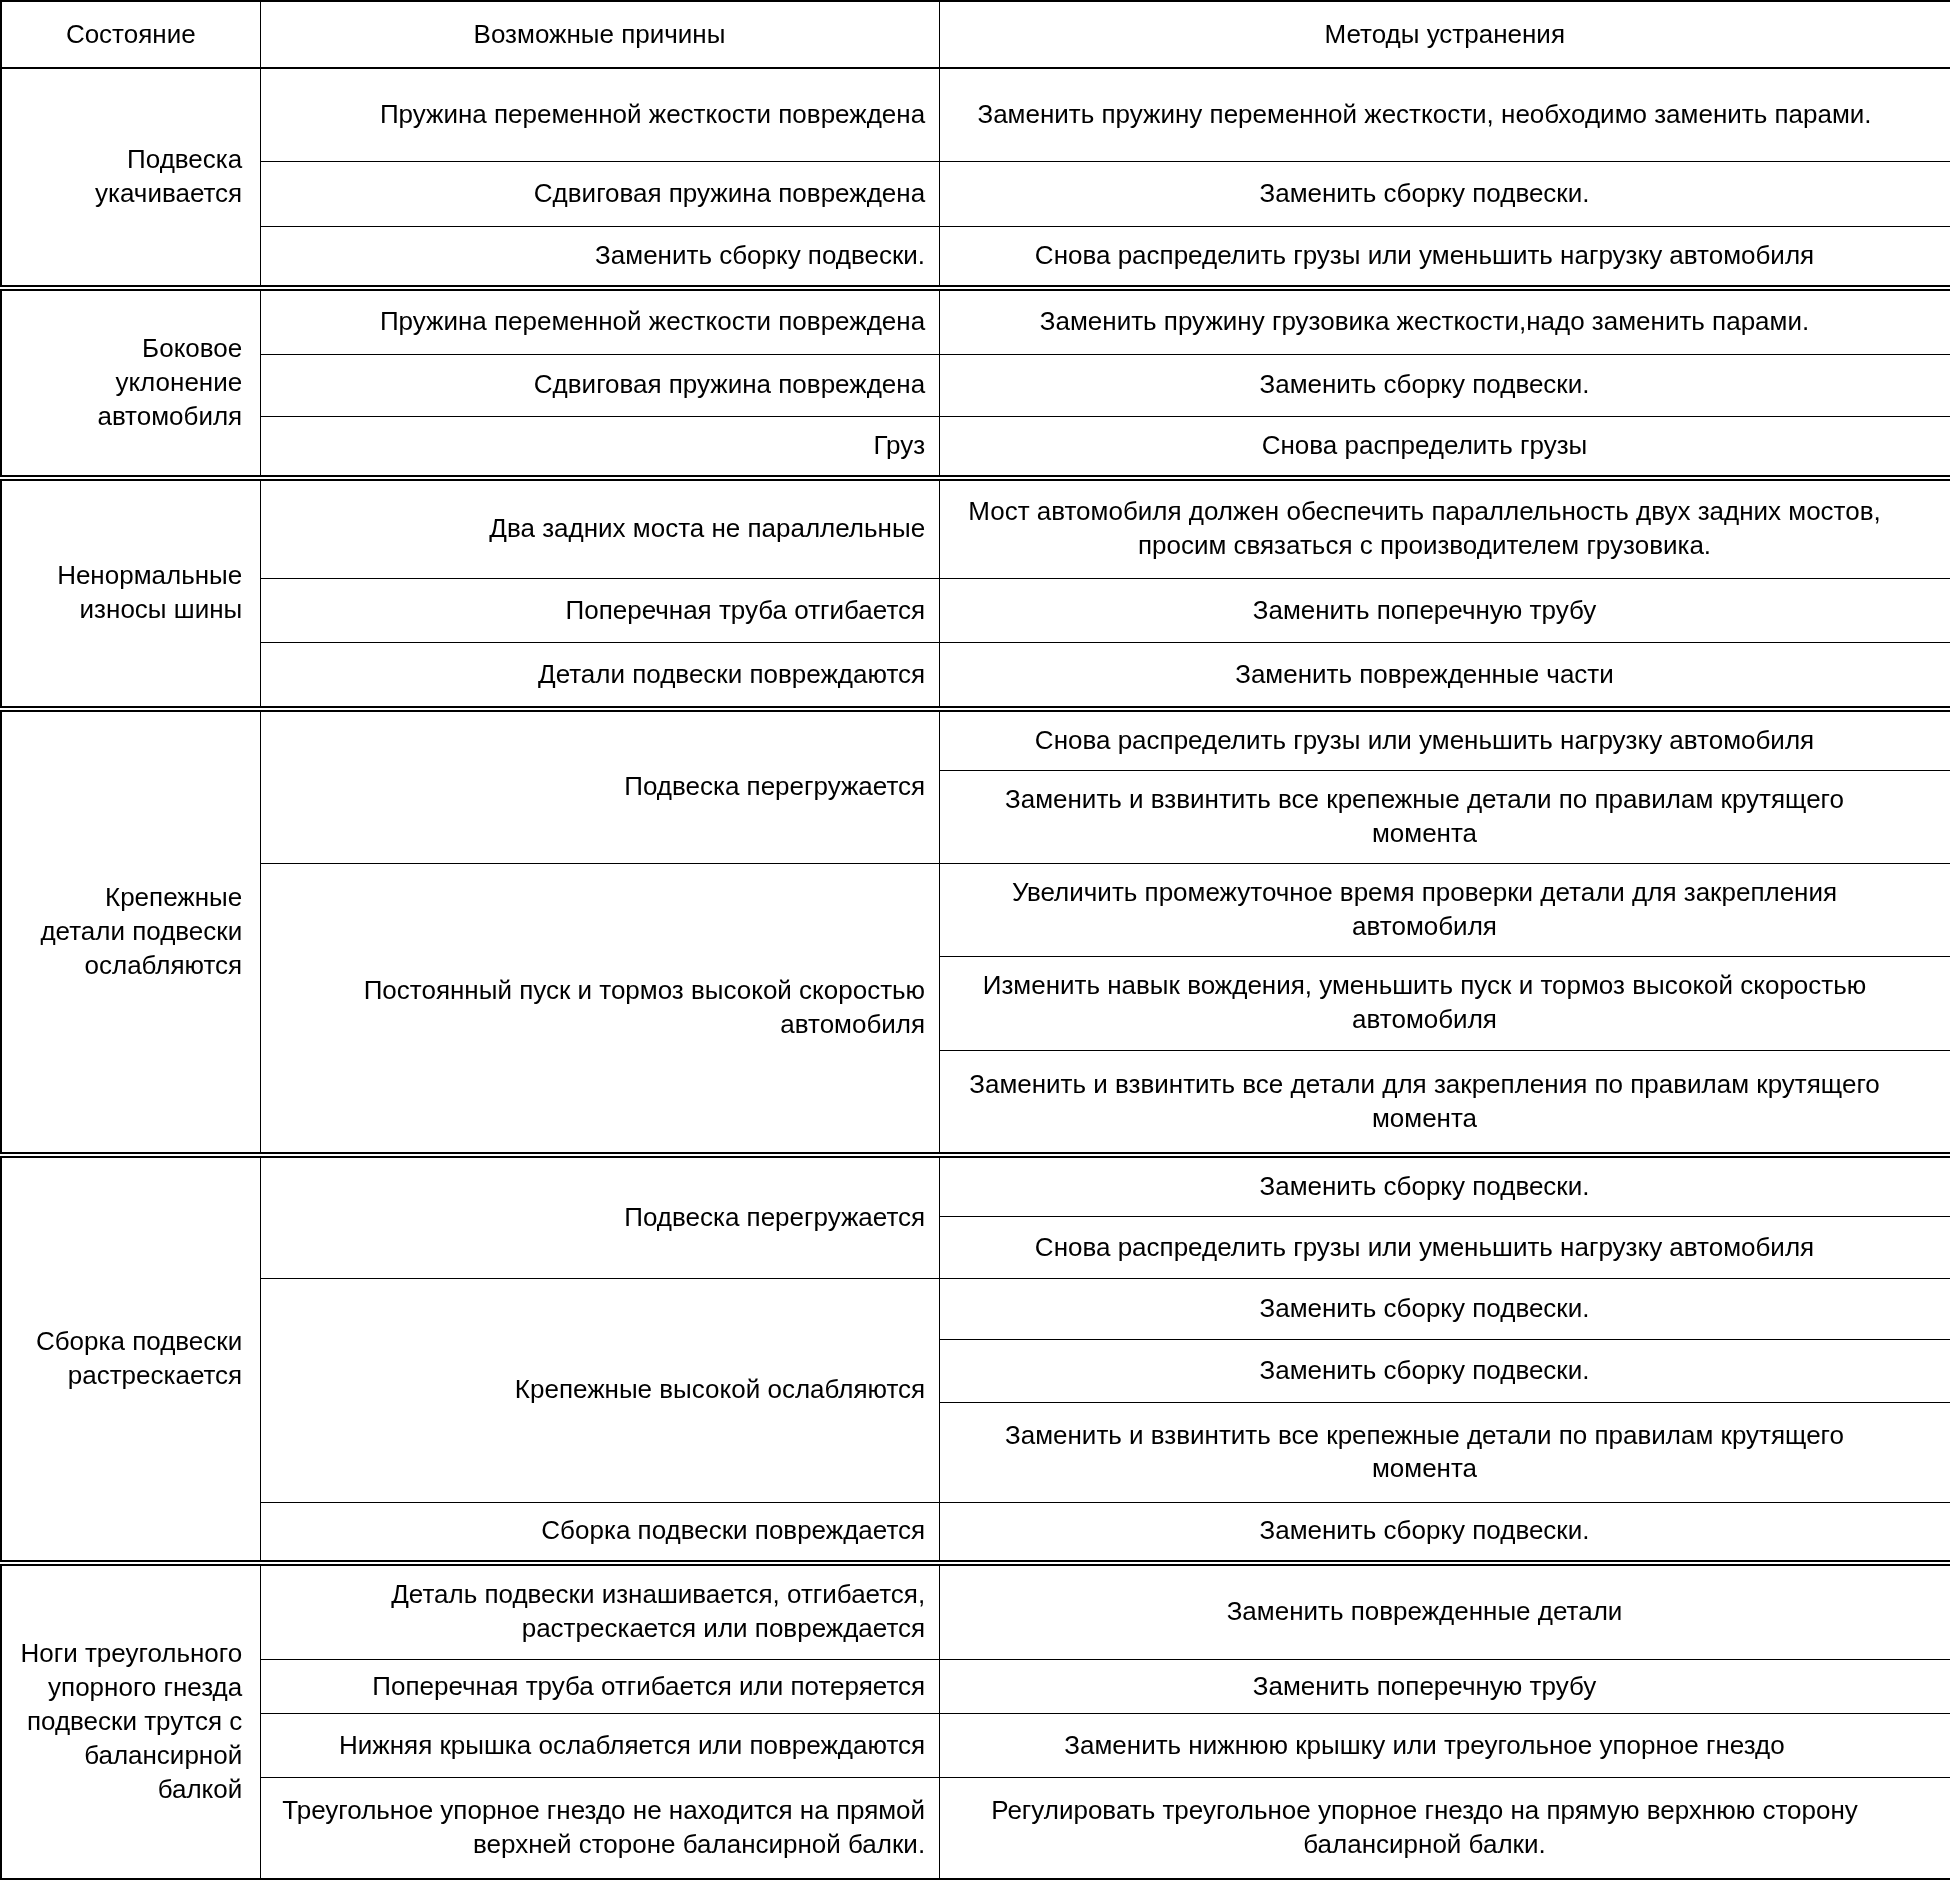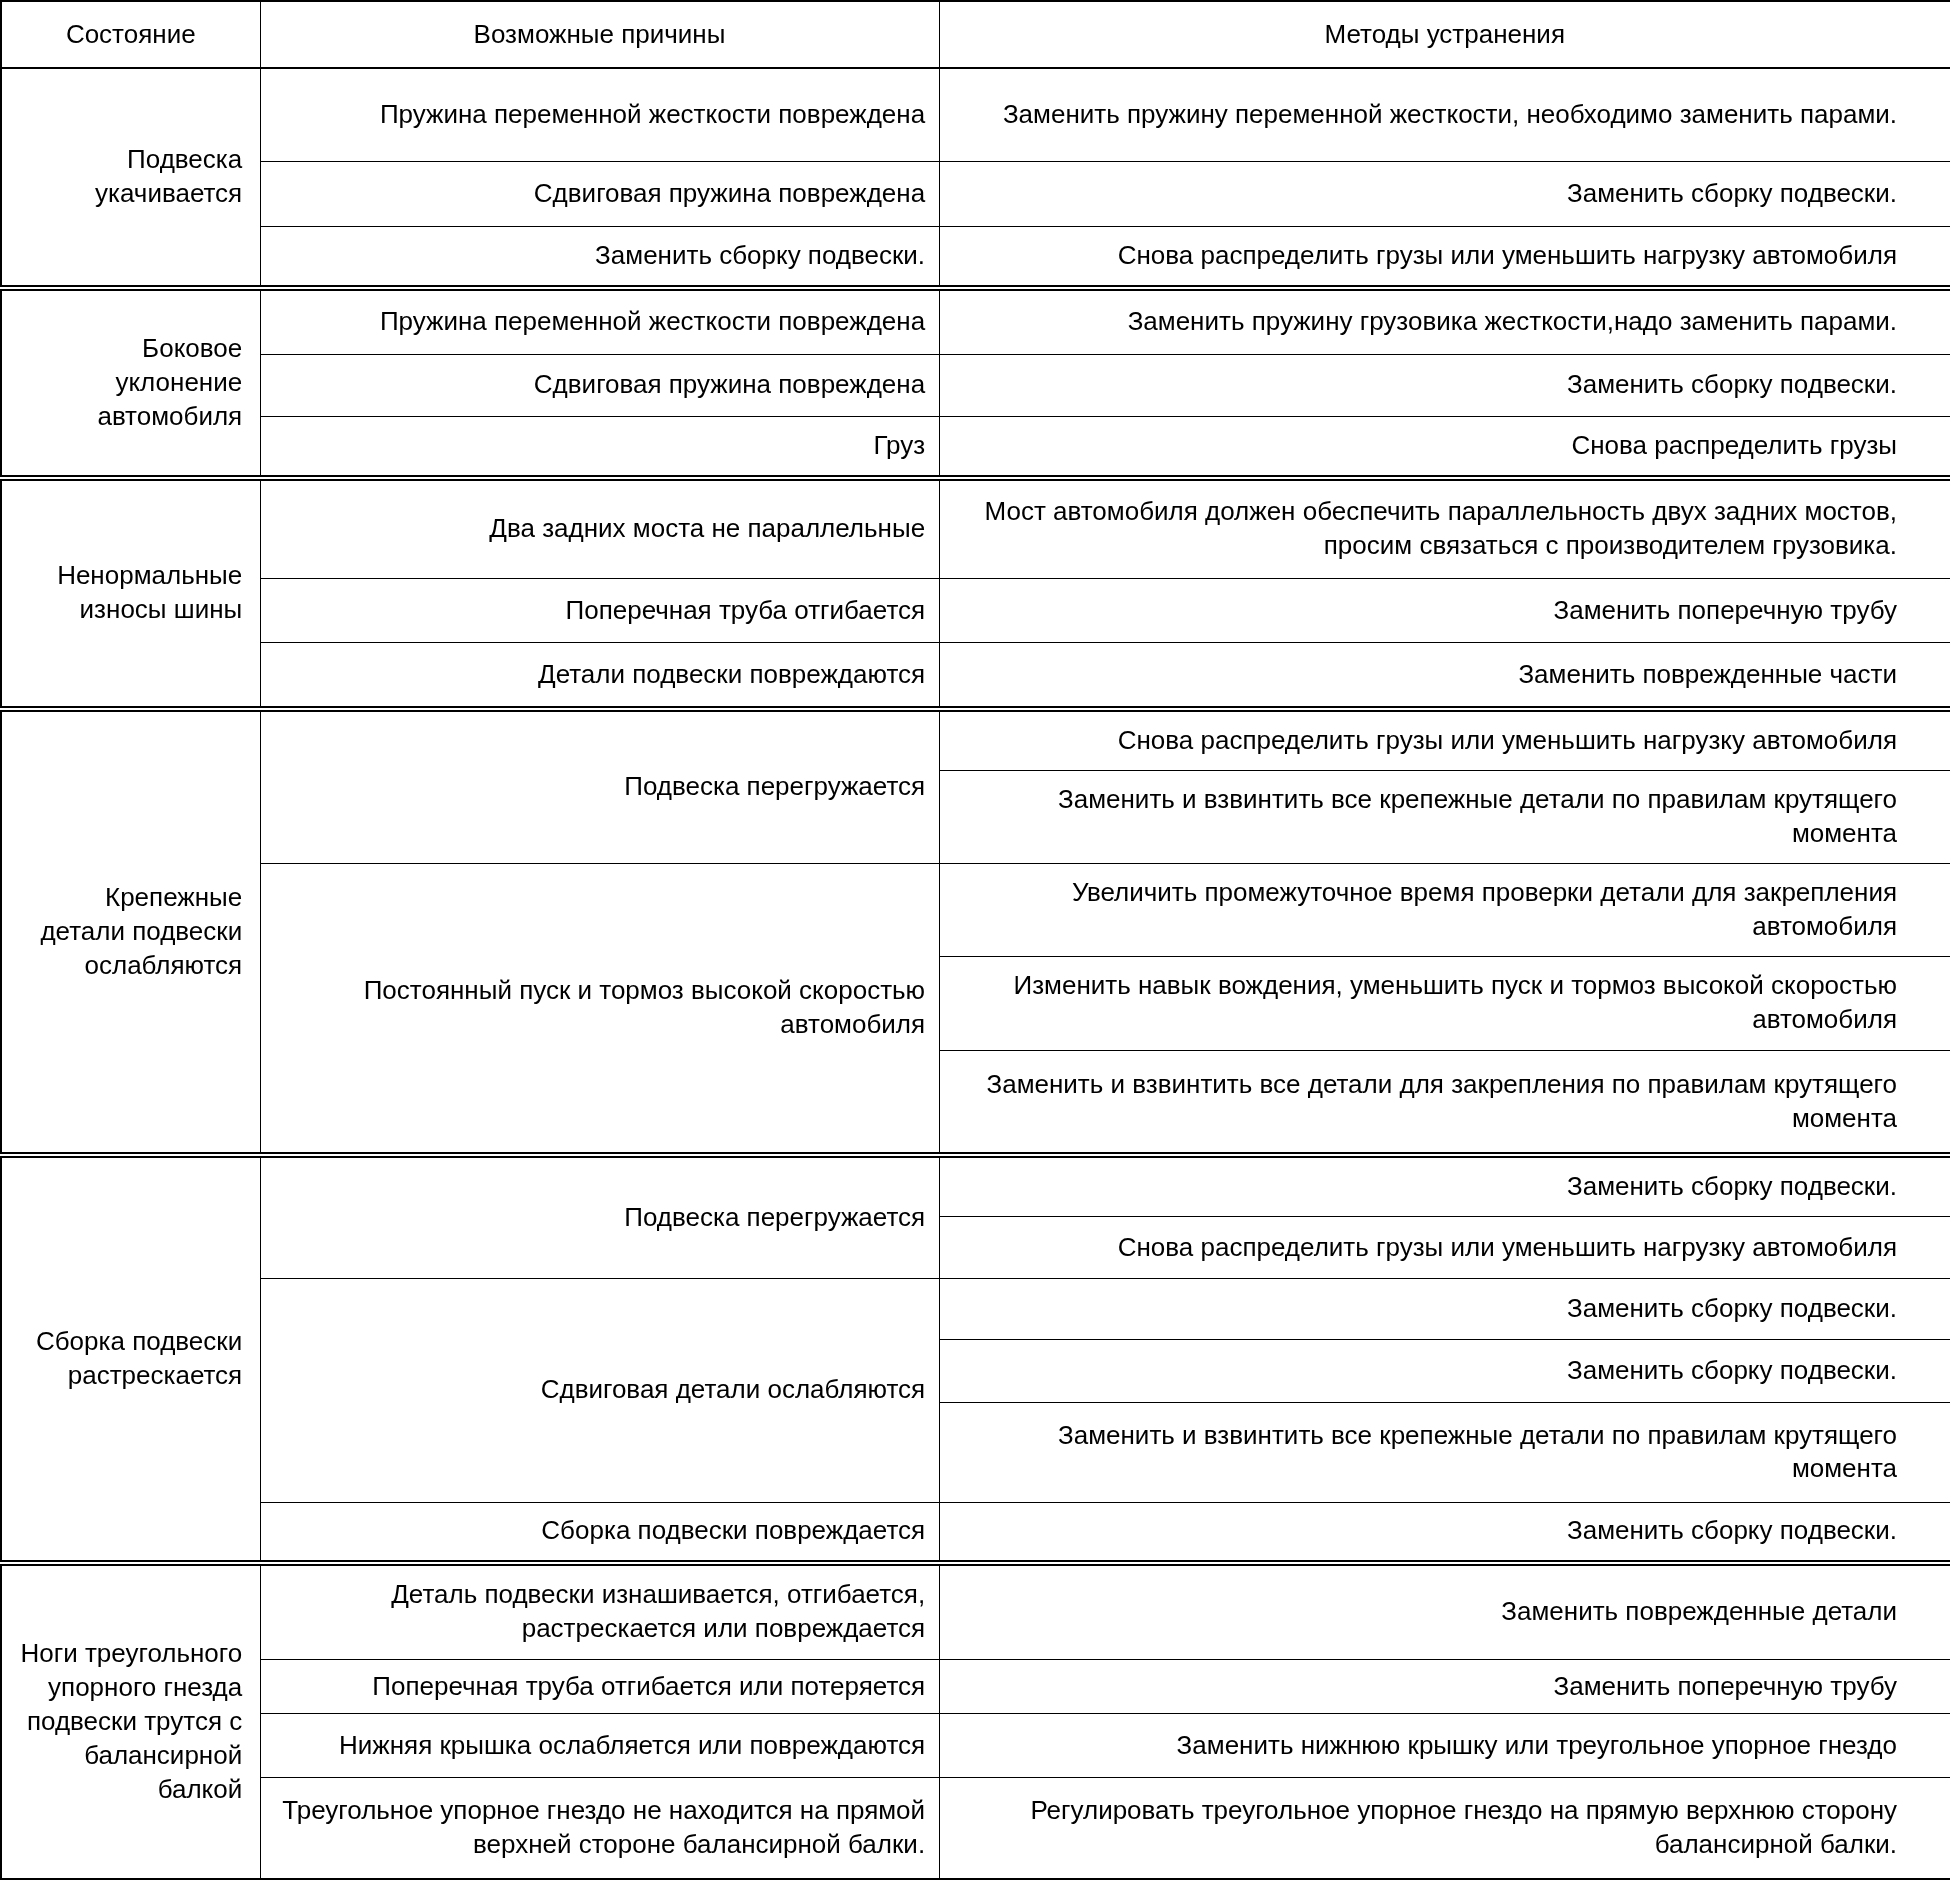--- a/index.html
+++ b/index.html
@@ -44,21 +44,21 @@
 
   td.cond {
     text-align: right;
     padding: 5.8px 17.3px;
   }
   td.cause {
     text-align: right;
     padding: 5.8px 13.4px;
   }
   td.remedy {
-    text-align: right;
+    text-align: center;
     padding: 5.8px 53px 5.8px 12.5px;
   }
 </style>
 </head>
 <body>
 
 <table class="trouble">
   <colgroup>
     <col class="c1">
       <col class="c2">
@@ -145,21 +145,21 @@
   <tbody class="group">
     <tr style="height:60px">
       <td class="cond" rowspan="6">Сборка подвески растрескается</td>
       <td class="cause" rowspan="2">Подвеска перегружается</td>
       <td class="remedy">Заменить сборку подвески.</td>
     </tr>
     <tr style="height:60px">
       <td class="remedy">Снова распределить грузы или уменьшить нагрузку автомобиля</td>
     </tr>
     <tr style="height:60px">
-      <td class="cause" rowspan="3">Сдвиговая детали ослабляются</td>
+      <td class="cause" rowspan="3">Крепежные высокой ослабляются</td>
       <td class="remedy">Заменить сборку подвески.</td>
     </tr>
     <tr style="height:61px">
       <td class="remedy">Заменить сборку подвески.</td>
     </tr>
     <tr style="height:97px">
       <td class="remedy">Заменить и взвинтить все крепежные детали по правилам крутящего момента</td>
     </tr>
     <tr style="height:59px">
       <td class="cause">Сборка подвески повреждается</td>

